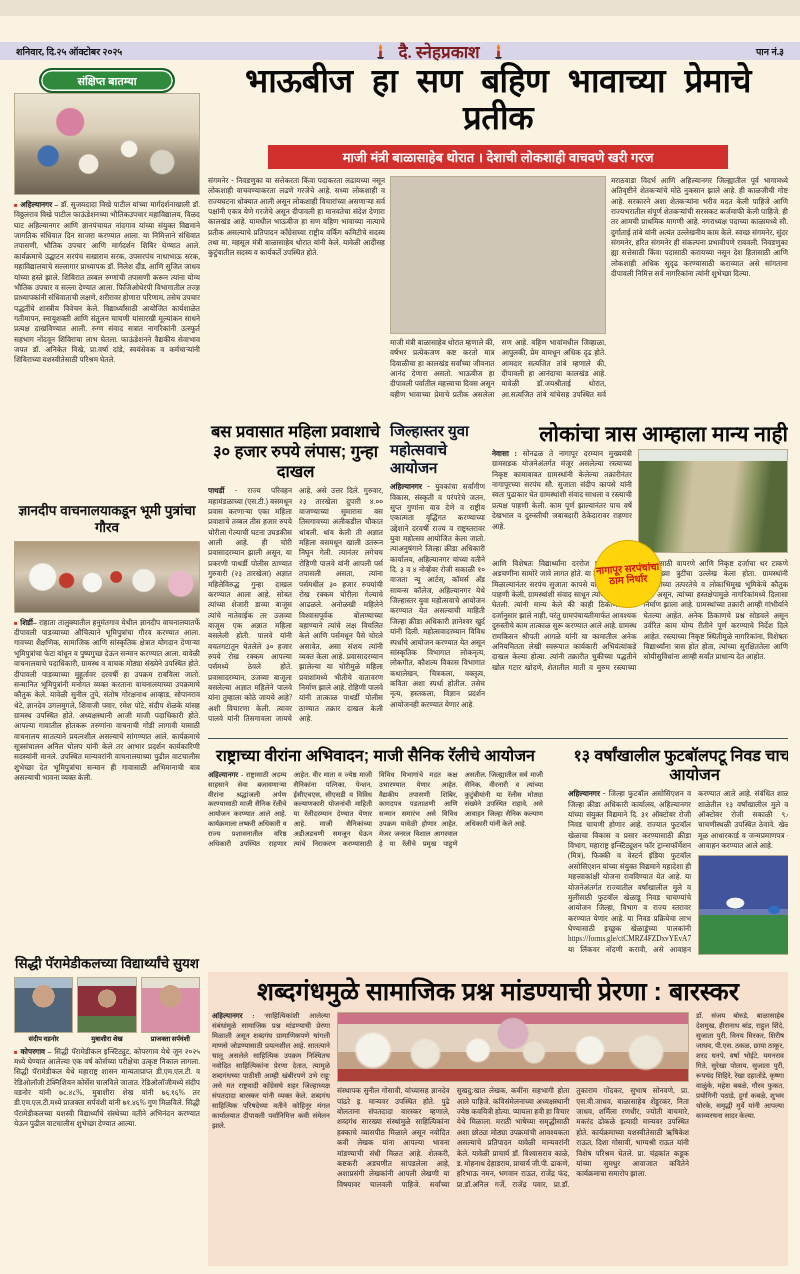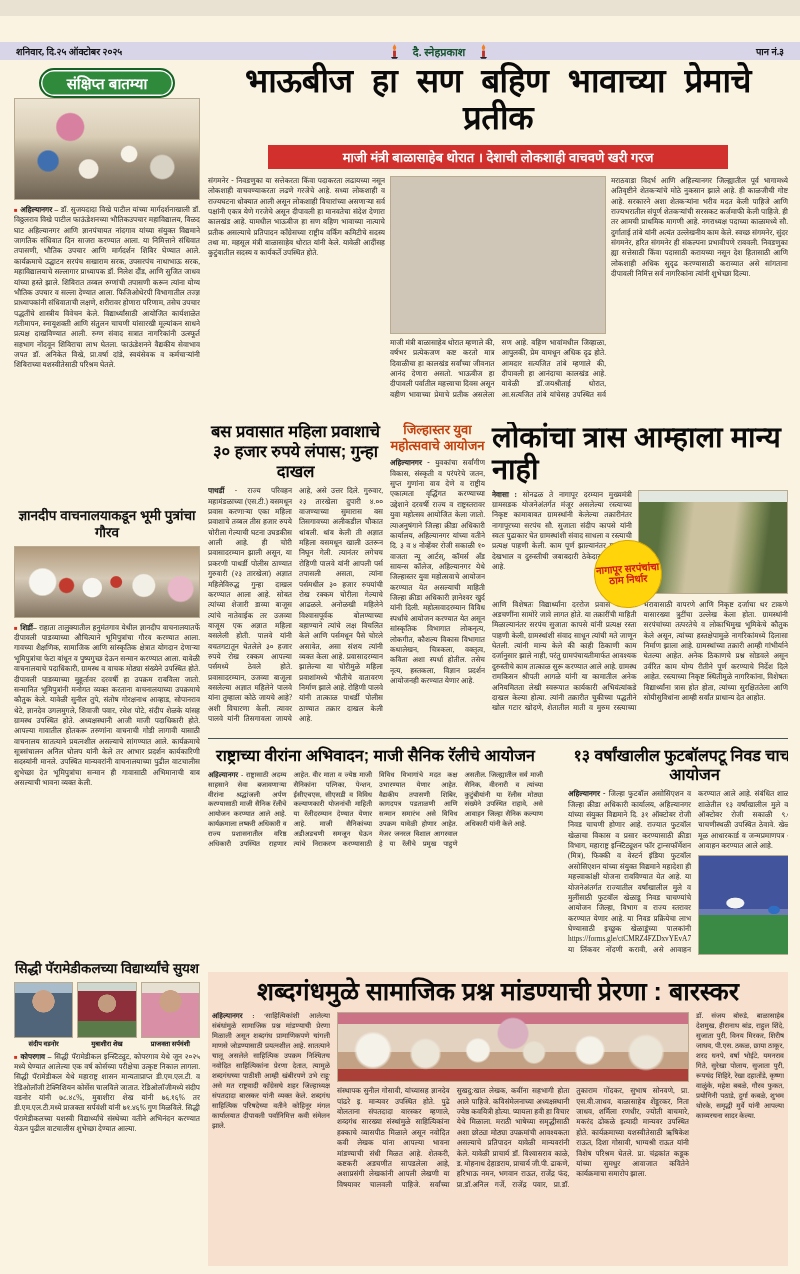--- a/index.html
+++ b/index.html
@@ -3,34 +3,34 @@
 <meta charset="utf-8">
 <style>
   html,body{margin:0;padding:0;}
   body{background:#e9e2d2;font-family:"Liberation Serif", serif;}
   .page{position:relative;width:800px;height:1274px;margin:16px auto;background:#fbf3e1;overflow:hidden;padding-left:40px;}
   
   .masthead{position:absolute;left:0;top:26px;width:800px;height:18px;background:#d8d5e9;
     display:flex;align-items:center;justify-content:space-between;padding:0 16px;box-sizing:border-box;}
   .mh-date,.mh-page{font-size:9.5px;font-weight:bold;color:#111;}
   .mh-center{display:flex;align-items:center;gap:14px;}
-  .mh-paper{font-size:11px;font-weight:bold;color:#14532d;}
+  .mh-paper{font-size:17px;font-weight:bold;color:#7f1d1d;}
   .diya{width:9px;height:15px;display:inline-block;}
   
   .bt{font-size:7.3px;line-height:1.42;text-align:justify;color:#1c1c1c;overflow:hidden;}
   .dl{font-weight:bold;}
   .bullet{color:#d03020;font-size:6px;margin-right:2px;}
   .cols2{column-count:2;column-gap:7px;}
   .cols3{column-count:3;column-gap:7px;}
   .cols4{column-count:4;column-gap:7px;}
   
   .sidebar{position:absolute;left:14px;top:52px;width:186px;height:1212px;overflow:hidden;}
   .badge-green{width:132px;margin:0 auto;background:#2f8a3c;border:2px solid #176127;border-radius:16px;
     box-shadow:inset 0 0 0 1.5px #fff;color:#fff;font-family:"Liberation Sans",sans-serif;
-    font-weight:bold;font-size:15px;text-align:center;padding:3px 0;}
+    font-weight:bold;font-size:11px;text-align:center;padding:3px 0;}
   .sb-title{font-family:"Liberation Sans",sans-serif;font-weight:bold;font-size:13.5px;line-height:1.25;
     text-align:center;color:#111;margin:8px 0 4px;}
   .sb-title.maroon{color:#7c2412;}
   .photo{width:100%;border:1px solid #b9ab90;box-sizing:border-box;}
   .ph-camp{height:102px;background:
     radial-gradient(circle at 18% 62%, #3f6fae 0 6%, transparent 7%),
     radial-gradient(circle at 40% 70%, #f2ece0 0 7%, transparent 8%),
     radial-gradient(circle at 62% 55%, #f6f2e8 0 6%, transparent 7%),
     radial-gradient(circle at 80% 68%, #d8d2c4 0 7%, transparent 8%),
     radial-gradient(circle at 30% 28%, #d780a0 0 9%, transparent 10%),
@@ -68,22 +68,22 @@
     radial-gradient(circle at 86% 58%, #d583ab 0 13%, transparent 14%),
     radial-gradient(circle at 32% 34%, #e9e2cc 0 8%, transparent 9%),
     radial-gradient(circle at 64% 32%, #3b4f86 0 7%, transparent 8%),
     linear-gradient(180deg,#efe6cd 0%,#e3d8c2 45%,#b8b0a4 78%,#98918а 100%);
     background-color:#cfc6b8;}
   .under-photo{margin-top:4px;height:72px;}
   
   .band2{display:grid;grid-template-columns:175px 95px 1fr;gap:7px;margin-top:8px;height:312px;
     border-bottom:1.5px solid #46555a;padding-bottom:4px;box-sizing:content-box;overflow:hidden;}
   .h2a{font-family:"Liberation Sans",sans-serif;font-weight:bold;font-size:16.5px;line-height:1.2;text-align:center;color:#0a0a0a;}
-  .h2b{font-family:"Liberation Sans",sans-serif;font-weight:bold;font-size:13px;line-height:1.25;text-align:center;color:#c2410c;}
-  .h2c{font-family:"Liberation Sans",sans-serif;font-weight:bold;font-size:29px;line-height:1.1;text-align:left;color:#0a0a0a;}
+  .h2b{font-family:"Liberation Sans",sans-serif;font-weight:bold;font-size:15px;line-height:1.25;color:#0f172a;}
+  .h2c{font-family:"Liberation Sans",sans-serif;font-weight:bold;font-size:21px;line-height:1.1;text-align:right;color:#0a0a0a;}
   .art-d .bt{margin-top:5px;height:250px;}
   .art-e .bt{margin-top:4px;height:276px;}
   .art-f{position:relative;}
   .road-top{display:flex;gap:6px;margin-top:4px;}
   .road-top .bt{flex:1;height:104px;}
   .ph-road{width:150px;height:104px;flex:0 0 150px;background:
     linear-gradient(180deg,#e2e8e0 0 11%, transparent 11%),
     linear-gradient(97deg,#5c7340 0 16%,#8e9868 24%,#cdc2a0 36% 62%,#8a9460 74%,#55683a 84% 100%);}
   .badge-yellow{position:absolute;left:102px;top:118px;width:66px;height:66px;border-radius:50%;
     background:#ffd40a;border:1px solid #d8a800;display:flex;align-items:center;justify-content:center;

